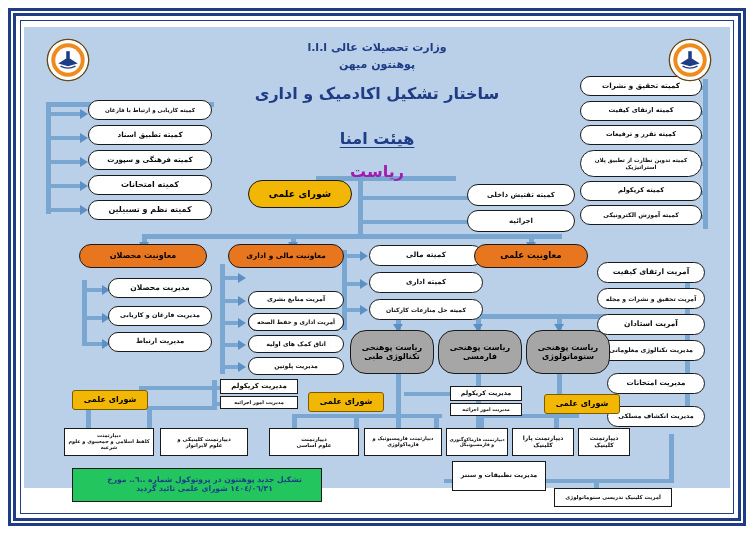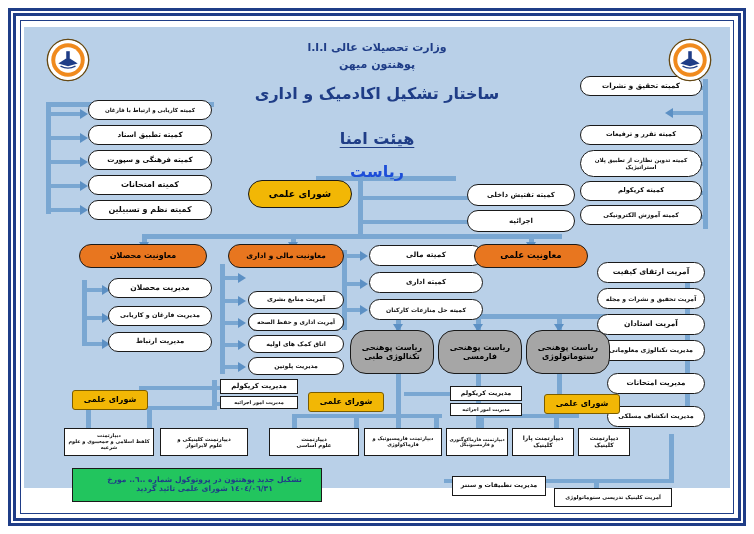--- a/index.html
+++ b/index.html
@@ -98,21 +98,21 @@
     position:absolute;width:330px;text-align:center;
     font-weight:bold;color:#1f3d87;font-size:16px;z-index:6;
   }
   .t-board{
     position:absolute;width:200px;text-align:center;
     font-weight:bold;color:#1f3d87;font-size:16px;
     text-decoration:underline;text-underline-offset:3px;z-index:6;
   }
   .t-riasat{
     position:absolute;width:200px;text-align:center;
-    font-weight:bold;color:#1d4ed8;font-size:16px;z-index:6;
+    font-weight:bold;color:#a21caf;font-size:16px;z-index:6;
   }
   
   .logo{position:absolute;width:44px;height:44px;z-index:7;}
 </style>
 </head>
 <body>
 
 <div class="page">
 
   <div class="frame-outer"></div>
@@ -273,20 +273,21 @@
     <div class="node pill" style="left:443px;top:160px;width:108px;height:22px;font-size:7px;">کمیته تفتیش داخلی</div>
     <div class="node pill" style="left:443px;top:186px;width:108px;height:22px;font-size:7px;text-align:center;">اجرائیه</div>
 
     <div class="node pill" style="left:64px;top:76px;width:124px;height:20px;font-size:5.6px;">کمیته کاریابی و ارتباط با فارغان</div>
     <div class="node pill" style="left:64px;top:101px;width:124px;height:20px;font-size:7.2px;">کمیته تطبیق اسناد</div>
     <div class="node pill" style="left:64px;top:126px;width:124px;height:20px;font-size:7.2px;">کمیته فرهنگی و سپورت</div>
     <div class="node pill" style="left:64px;top:151px;width:124px;height:20px;font-size:8px;">کمیته امتحانات</div>
     <div class="node pill" style="left:64px;top:176px;width:124px;height:20px;font-size:8px;">کمیته نظم و تسبیلین</div>
 
     <div class="node pill" style="left:556px;top:52px;width:122px;height:20px;font-size:7.2px;text-align:center;">کمیته تحقیق و نشرات</div>
+    <div class="node pill" style="left:556px;top:77px;width:122px;height:20px;font-size:6.6px;">کمیته ارتقای کیفیت</div>
     <div class="node pill" style="left:556px;top:101px;width:122px;height:20px;font-size:6.6px;">کمیته تقرر و ترفیعات</div>
     <div class="node pill" style="left:556px;top:126px;width:122px;height:27px;font-size:5.6px;">کمیته تدوین نظارت از تطبیق پلان استراتیژیک</div>
     <div class="node pill" style="left:556px;top:157px;width:122px;height:20px;font-size:6.6px;">کمیته کریکولم</div>
     <div class="node pill" style="left:556px;top:181px;width:122px;height:20px;font-size:6.2px;">کمیته آموزش الکترونیکی</div>
 
     <div class="node pill-orange" style="left:55px;top:220px;width:128px;height:24px;font-size:8px;">معاونیت محصلان</div>
     <div class="node pill" style="left:84px;top:254px;width:104px;height:20px;font-size:7.5px;">مدیریت محصلان</div>
     <div class="node pill" style="left:84px;top:282px;width:104px;height:20px;font-size:6.4px;">مدیریت فارغان و کاریابی</div>
     <div class="node pill" style="left:84px;top:308px;width:104px;height:20px;font-size:6.8px;">مدیریت ارتباط</div>
 
@@ -333,20 +334,20 @@
 علوم اساسی</div>
     <div class="node rect" style="left:340px;top:404px;width:78px;height:28px;font-size:5px;">دیپارتمنت فارمسیوتیک و
 فارماکولوژی</div>
     <div class="node rect" style="left:422px;top:404px;width:62px;height:28px;font-size:4.6px;">دیپارتمنت فارماکوگنوزی
 و فارمسیوتیکل</div>
     <div class="node rect" style="left:488px;top:404px;width:62px;height:28px;font-size:6px;">دیپارتمنت پارا
 کلینیک</div>
     <div class="node rect" style="left:554px;top:404px;width:52px;height:28px;font-size:6px;">دیپارتمنت
 کلینیک</div>
 
-    <div class="node rect" style="left:428px;top:452px;width:94px;height:20px;font-size:6.4px;">مدیریت تطبیقات و سنتر</div>
+    <div class="node rect" style="left:428px;top:437px;width:94px;height:30px;font-size:6.4px;">مدیریت تطبیقات و سنتر</div>
     <div class="node rect" style="left:530px;top:464px;width:118px;height:19px;font-size:5.4px;">آمریت کلینیک تدریسی ستوماتولوژی</div>
 
     <div class="node note" style="left:48px;top:444px;width:250px;height:34px;font-size:7.6px;">تشکیل جدید پوهنتون در پروتوکول شماره ..٦.. مورخ
 ١٤٠٤/٠٦/٣١ شورای علمی تائید گردید</div>
 
   </div>
 </div>
 
 </body></html>

